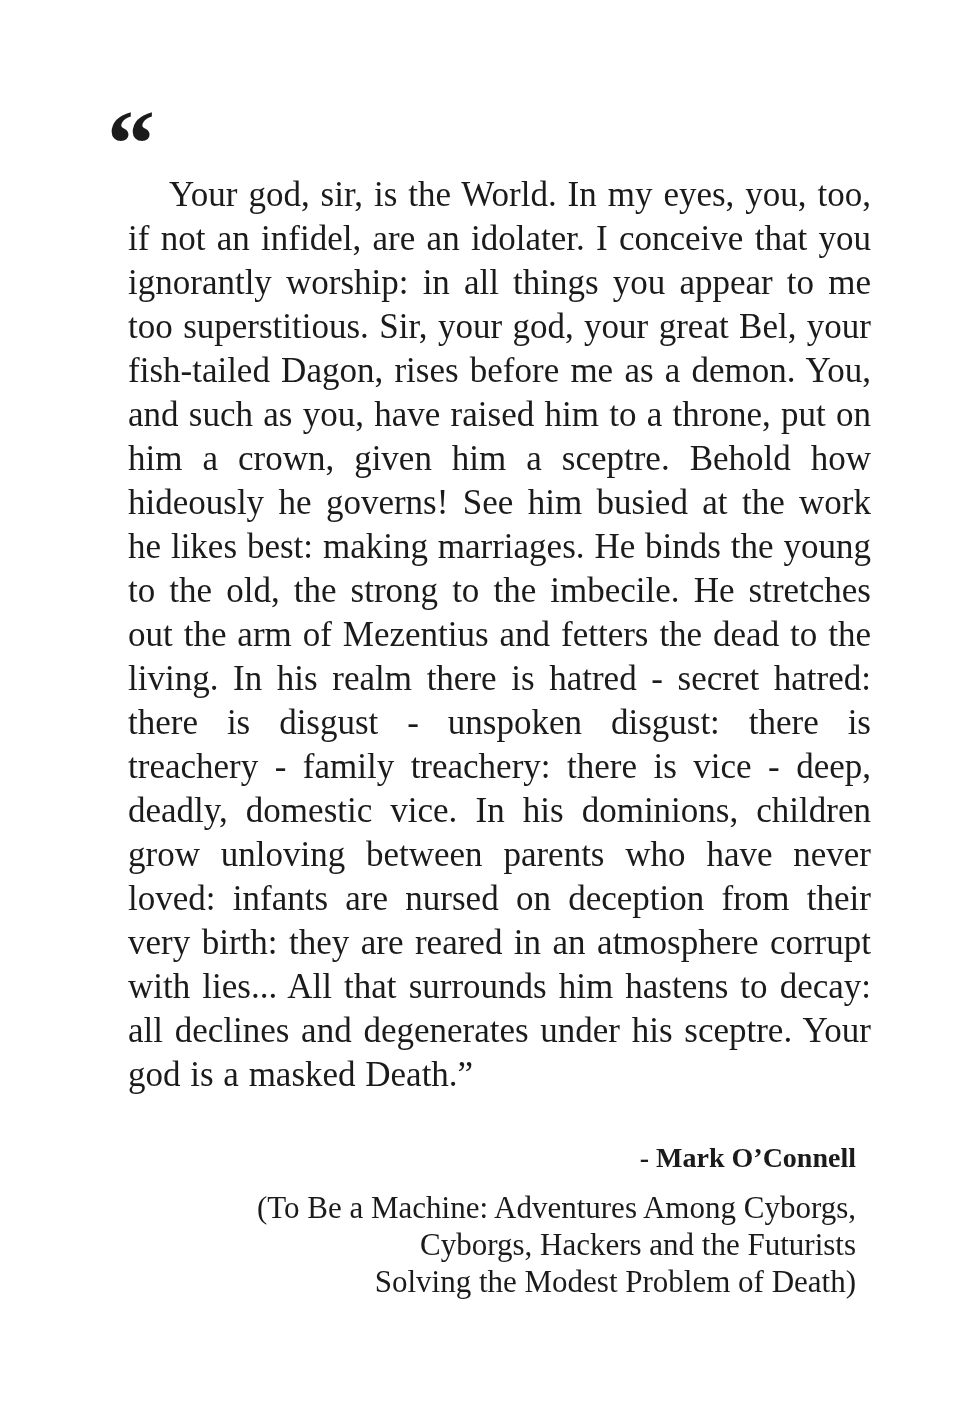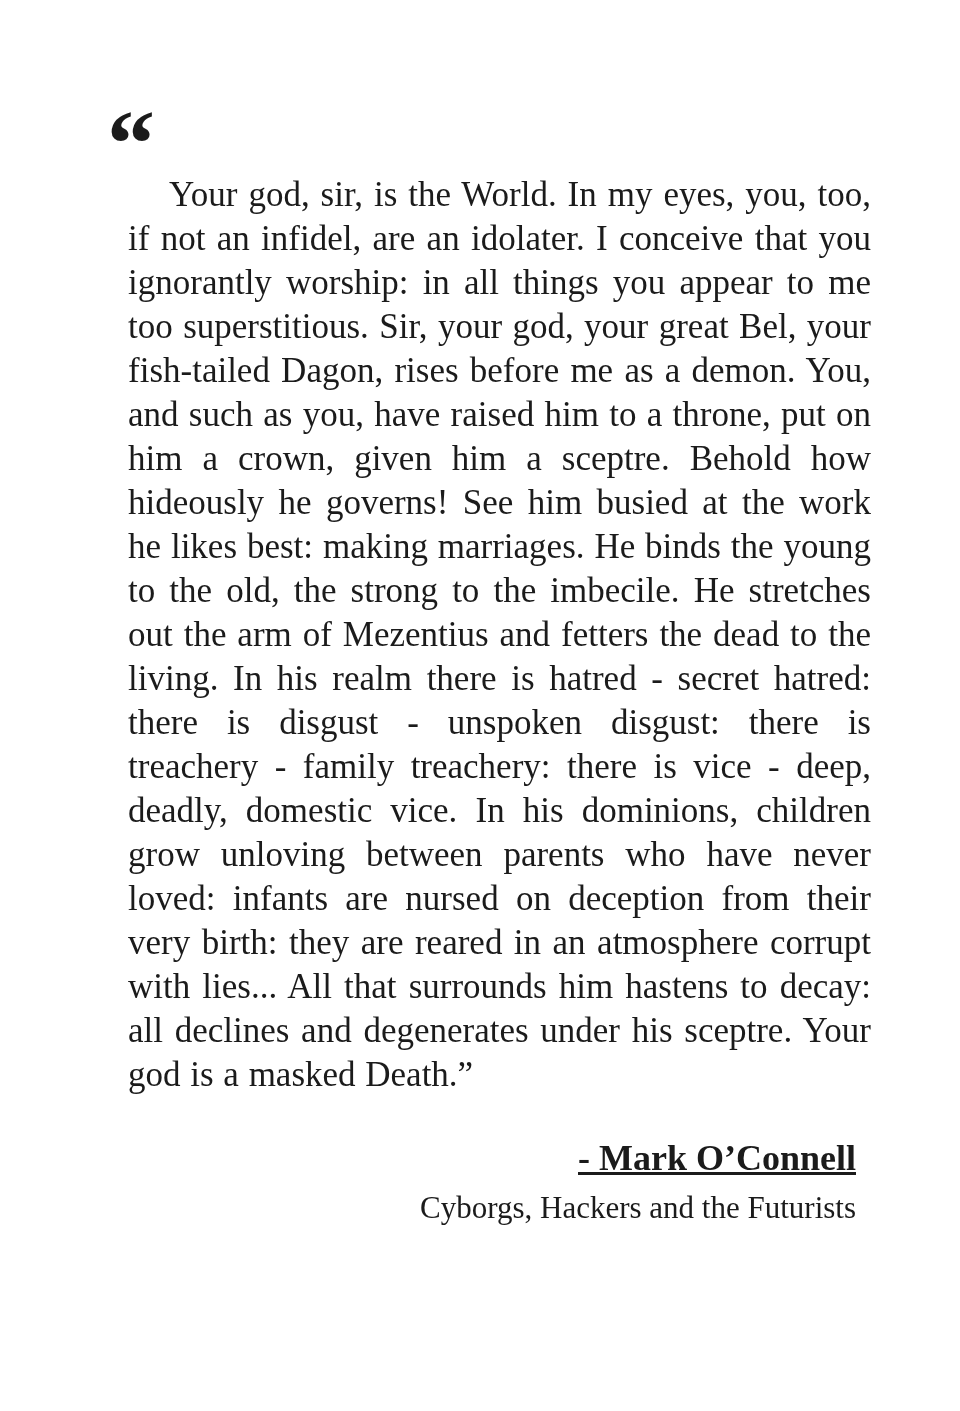--- a/index.html
+++ b/index.html
@@ -37,39 +37,40 @@
     text-indent: 41px;
     word-spacing: 1px;
   }
   .attribution {
     margin-top: 38px;
     width: 743px;
     text-align: right;
   }
   .author {
     font-weight: bold;
-    font-size: 36px;
+    font-size: 28px;
     line-height: 46px;
-    text-decoration: underline;
   }
   .source {
     margin-top: 8px;
     font-size: 31px;
     line-height: 37px;
   }
 </style>
 </head>
 <body>
 
 <div class="page">
 
   <div class="quote-mark">“</div>
 
   <p class="quote-body">Your god, sir, is the World. In my eyes, you, too, if not an infidel, are an idolater. I conceive that you ignorantly worship: in all things you appear to me too superstitious. Sir, your god, your great Bel, your fish-tailed Dagon, rises before me as a demon. You, and such as you, have raised him to a throne, put on him a crown, given him a sceptre. Behold how hideously he governs! See him busied at the work he likes best: making marriages. He binds the young to the old, the strong to the imbecile. He stretches out the arm of Mezentius and fetters the dead to the living. In his realm there is hatred - secret hatred: there is disgust - unspoken disgust: there is treachery - family treachery: there is vice - deep, deadly, domestic vice. In his dominions, children grow unloving between parents who have never loved: infants are nursed on deception from their very birth: they are reared in an atmosphere corrupt with lies... All that surrounds him hastens to decay: all declines and degenerates under his sceptre. Your god is a masked Death.”</p>
 
   <div class="attribution">
     <div class="author">- Mark O’Connell</div>
     <div class="source">
+      <div>(To Be a Machine: Adventures Among Cyborgs,</div>
       <div>Cyborgs, Hackers and the Futurists</div>
+      <div>Solving the Modest Problem of Death)</div>
     </div>
   </div>
 
 </div>
 
 </body></html>

